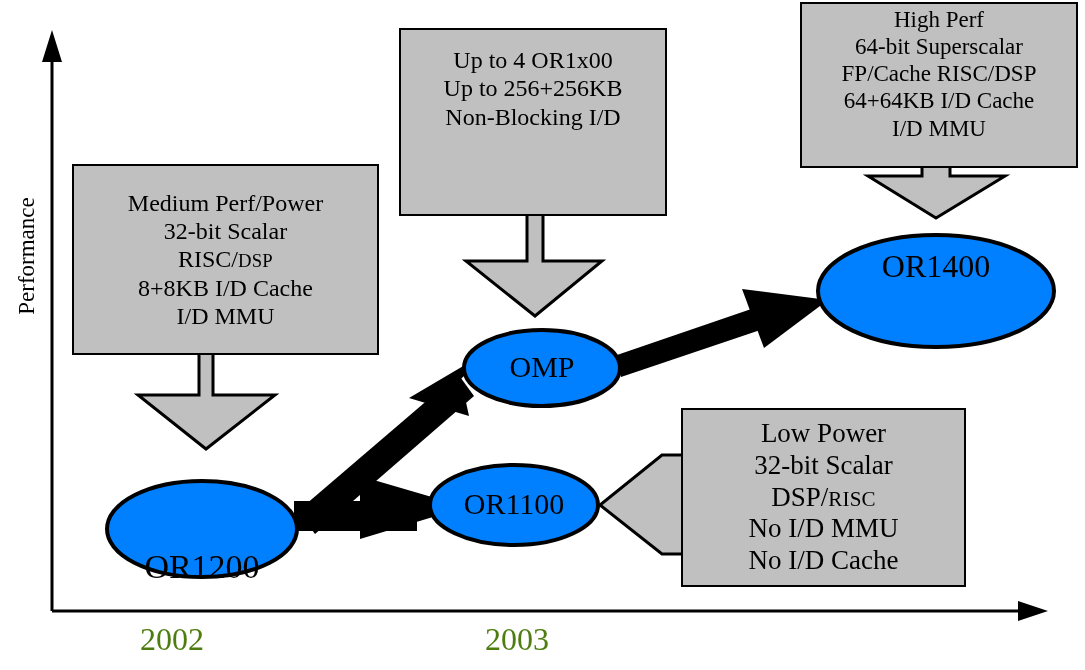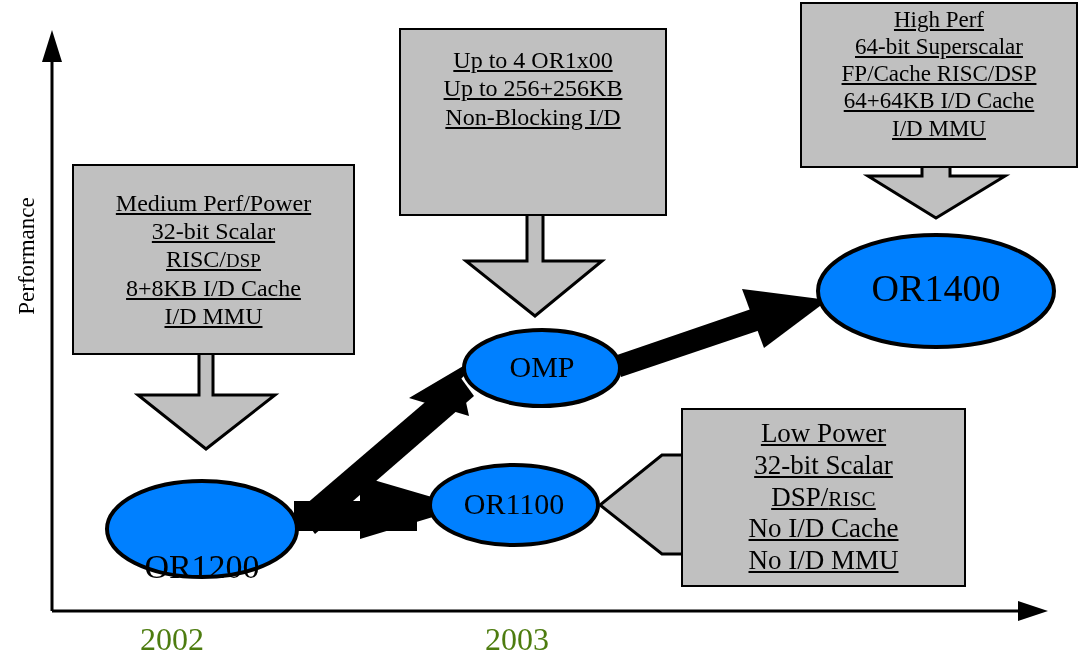--- a/index.html
+++ b/index.html
@@ -33,21 +33,21 @@
     color: #000000;
     line-height: 1.18;
   }
   .specbox {
     box-sizing: border-box;
     border: 2px solid #000000;
     background: #c0c0c0;
     font-size: 24px;
     padding: 4px 6px;
   }
-  .specbox .line { white-space: nowrap; text-decoration: underline; }
+  .specbox .line { white-space: nowrap; }
   .sc { font-size: 0.78em; letter-spacing: 0.2px; margin-top: 46px; }
   .nodelabel {
     position: absolute;
     color: #000000;
     text-align: center;
     white-space: nowrap;
     pointer-events: none;
   }
   .axislabel {
     position: absolute;
@@ -108,23 +108,23 @@
     <ellipse cx="514" cy="505" rx="84" ry="40" fill="#0080ff" stroke="#000" stroke-width="4"></ellipse>
     <ellipse cx="936" cy="291" rx="118" ry="56" fill="#0080ff" stroke="#000" stroke-width="4"></ellipse>
   </svg>
 
   <div class="nodelabel" style="left:102px; top:508px; width:200px; font-size:34px;margin-top:40px;">OR1200</div>
 
   <div class="nodelabel" style="left:462px; top:350px; width:160px; font-size:30px;">OMP</div>
 
   <div class="nodelabel" style="left:424px; top:487px; width:180px; font-size:30px;">OR1100</div>
 
-  <div class="nodelabel" style="left:816px; top:266px; width:240px; font-size:38px;">OR1400</div>
+  <div class="nodelabel" style="left:816px; top:248px; width:240px; font-size:32px;">OR1400</div>
 
-  <div class="txtnode specbox" style="left:72px; top:164px; width:283px; height:191px;">
+  <div class="txtnode specbox" style="left:72px; top:164px; width:307px; height:191px;">
     <div class="line">Medium Perf/Power</div>
     <div class="line">32-bit Scalar</div>
     <div class="line">
       <span>RISC/</span><span class="sc">DSP</span>
     </div>
     <div class="line">8+8KB I/D Cache</div>
     <div class="line">I/D MMU</div>
   </div>
 
   <div class="txtnode specbox" style="left:399px; top:28px; width:268px; height:188px; justify-content:flex-start; padding-top:16px;">
@@ -140,22 +140,22 @@
     <div class="line">64+64KB I/D Cache</div>
     <div class="line">I/D MMU</div>
   </div>
 
   <div class="txtnode specbox" style="left:681px; top:408px; width:285px; height:179px; font-size:27px;">
     <div class="line">Low Power</div>
     <div class="line">32-bit Scalar</div>
     <div class="line">
       <span>DSP/</span><span class="sc">RISC</span>
     </div>
+    <div class="line">No I/D MMU</div>
     <div class="line">No I/D Cache</div>
-    <div class="line">No I/D MMU</div>
   </div>
 
   <div class="axislabel ylabel" style="left:-48px; top:243px; width:150px; text-align:center;">Performance</div>
 
   <div class="yeartick" style="left:140px; top:621px;">2002</div>
 
   <div class="yeartick" style="left:485px; top:621px;">2003</div>
 
 </div>
 

